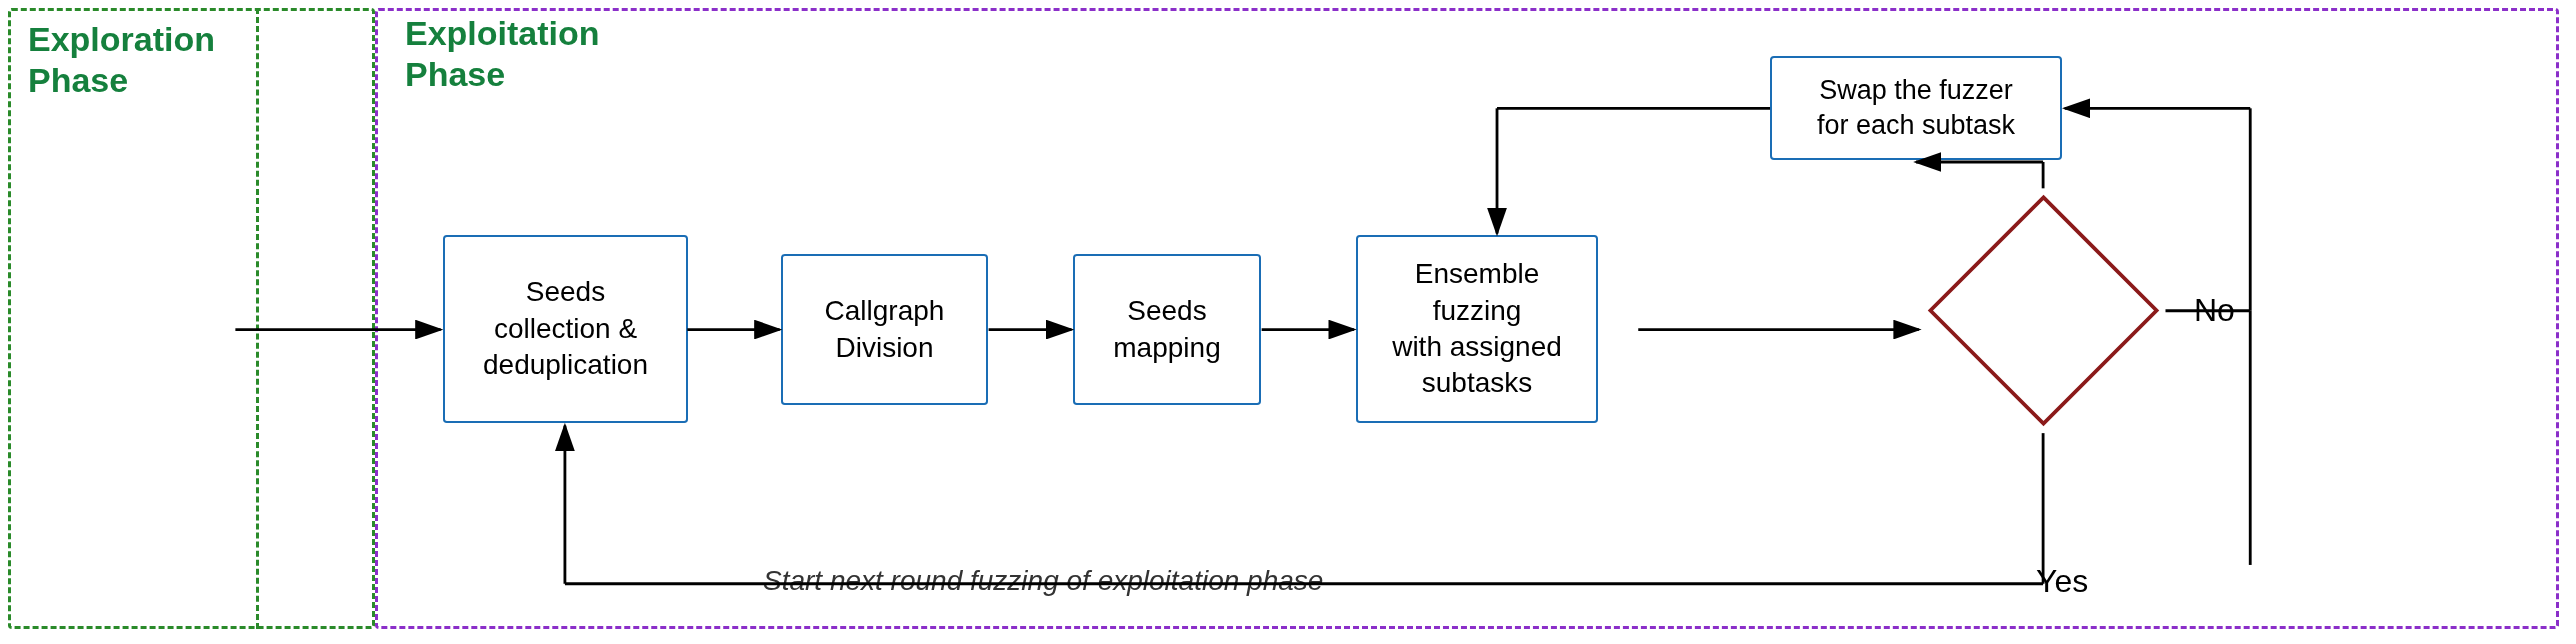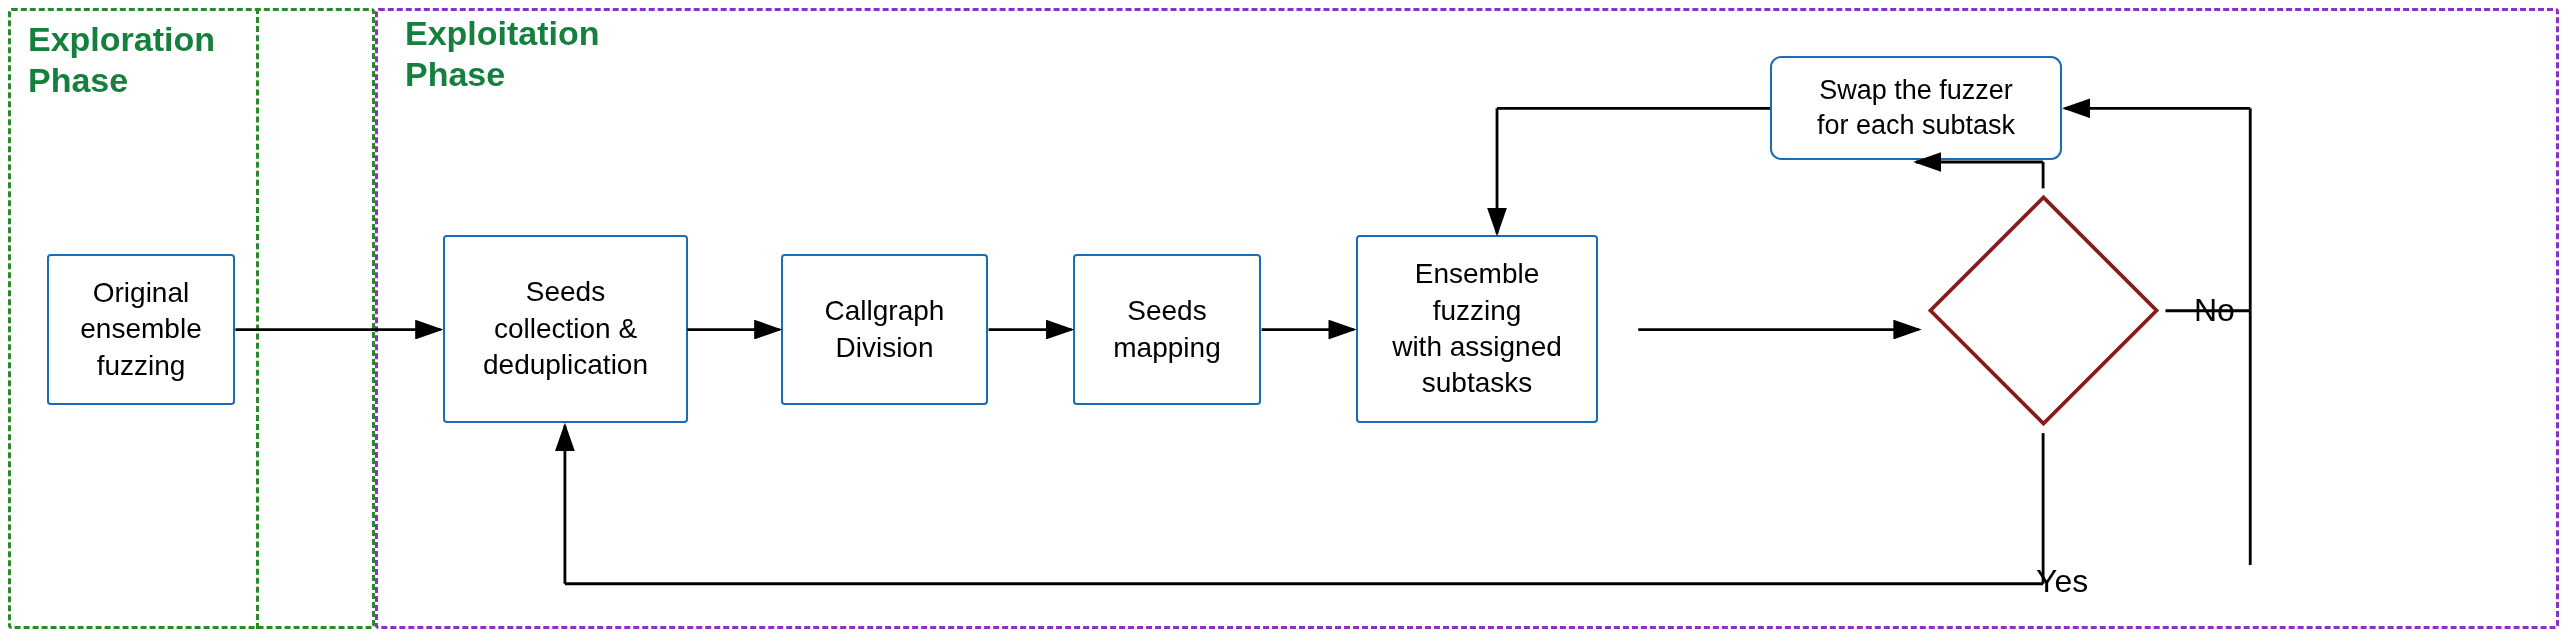--- a/index.html
+++ b/index.html
@@ -97,21 +97,21 @@
       font-size: 25.4px;
       line-height: 1.3;
       width: 160px;
       z-index: 2;
     }
     
     .swap-box {
       position: absolute;
       background: #fff;
       border: 2.8px solid #1a6db5;
-      border-radius: 11px;
+      border-radius: 4px;
       display: flex;
       align-items: center;
       justify-content: center;
       text-align: center;
       font-size: 27px;
       padding: 7.5px 11.3px;
       line-height: 1.3;
     }
     
     .arrows-svg {
@@ -147,25 +147,20 @@
 
   <div class="phase-label exploration-label" style="left:28px; top:19px;">
     <span style="white-space:pre-line;">Exploration
 Phase</span>
   </div>
   <div class="phase-label exploitation-label" style="left:405px; top:13px;">
     <span style="white-space:pre-line;">Exploitation
 Phase</span>
   </div>
 
-  <div class="process-box" style="left:47px; top:254px; width:188px; height:151px;">
-    <span style="white-space:pre-line;">Original
-ensemble
-fuzzing</span>
-  </div>
 
   <div class="process-box" style="left:443px; top:235px; width:245px; height:188px;">
     <span style="white-space:pre-line;">Seeds
 collection &amp;
 deduplication</span>
   </div>
 
   <div class="process-box" style="left:781px; top:254px; width:207px; height:151px;text-align:center;">
     <span style="white-space:pre-line;">Callgraph
 Division</span>
@@ -194,20 +189,23 @@
   </div>
 
   <div class="no-label" style="left:2194px; top:292px;">
     <span>No</span>
   </div>
 
   <div class="yes-label" style="left:1992px; top:563px;margin-left:44px;">
     <span>Yes</span>
   </div>
 
+  <div class="bottom-text" style="left:763px; top:565px;">
+    <span>Start next round fuzzing of exploitation phase</span>
+  </div>
 
   <svg class="arrows-svg" xmlns="http://www.w3.org/2000/svg" viewBox="0 0 2736 685" width="2576" height="645">
     <defs>
       <marker id="arrowhead" markerWidth="10" markerHeight="7" refX="9" refY="3.5" orient="auto">
         <polygon points="0 0, 10 3.5, 0 7" fill="#000"></polygon>
       </marker>
     </defs>
 
     <line x1="250" y1="350" x2="468" y2="350" stroke="#000" stroke-width="3" marker-end="url(#arrowhead)"></line>
 

